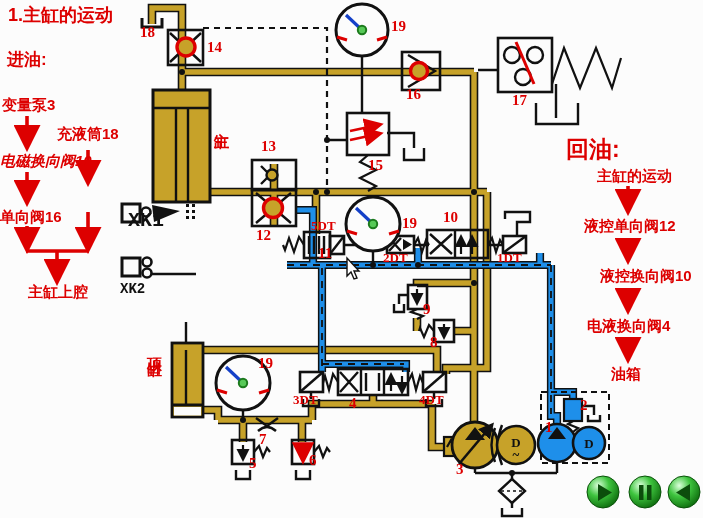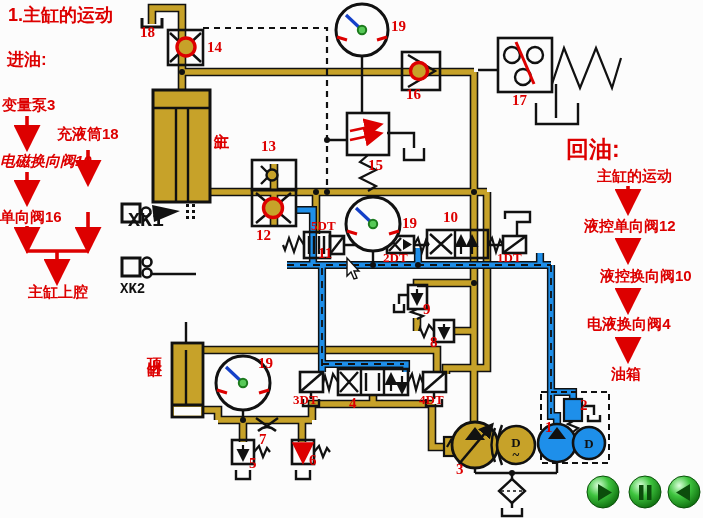--- a/index.html
+++ b/index.html
@@ -342,21 +342,21 @@
 <div class="rtext" style="left:2px;top:97px;font-size:15px;">变量泵3</div>
 <div class="rtext" style="left:57px;top:126px;font-size:15px;">充液筒18</div>
 <div class="rtext" style="left:0px;top:153px;font-size:15px;font-style:italic;">电磁换向阀10</div>
 <div class="rtext" style="left:0px;top:209px;font-size:15px;">单向阀16</div>
 <div class="rtext" style="left:28px;top:284px;font-size:15px;">主缸上腔</div>
 
 <div class="rtext" style="left:566px;top:137px;font-size:23px;">回油:</div>
 <div class="rtext" style="left:597px;top:168px;font-size:15px;">主缸的运动</div>
 <div class="rtext" style="left:584px;top:218px;font-size:15px;">液控单向阀12</div>
 <div class="rtext" style="left:600px;top:268px;font-size:15px;">液控换向阀10</div>
-<div class="rtext" style="left:587px;top:318px;font-size:15px;font-family:Liberation Mono, monospace;">电液换向阀4</div>
+<div class="rtext" style="left:587px;top:318px;font-size:15px;">电液换向阀4</div>
 <div class="rtext" style="left:611px;top:366px;font-size:15px;">油箱</div>
 
 <div class="rtext vtext" style="left:213px;top:120px;font-size:15px;">主缸</div>
 <div class="rtext vtext" style="left:146px;top:346px;font-size:15px;">顶出缸</div>
 
 <div class="ktext" style="left:120px;top:211px;font-size:20px;margin-left:8px;">XK1</div>
 <div class="ktext" style="left:120px;top:282px;font-size:14px;">XK2</div>
 
 </div>
 

